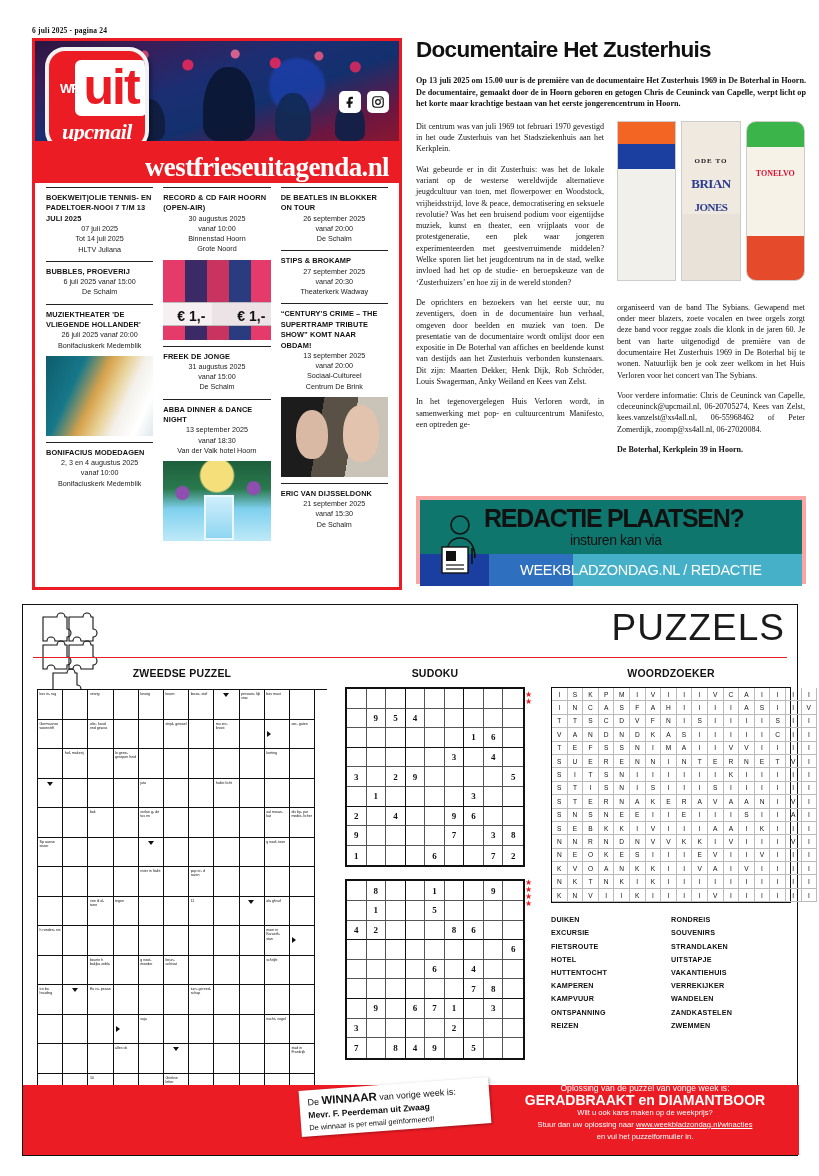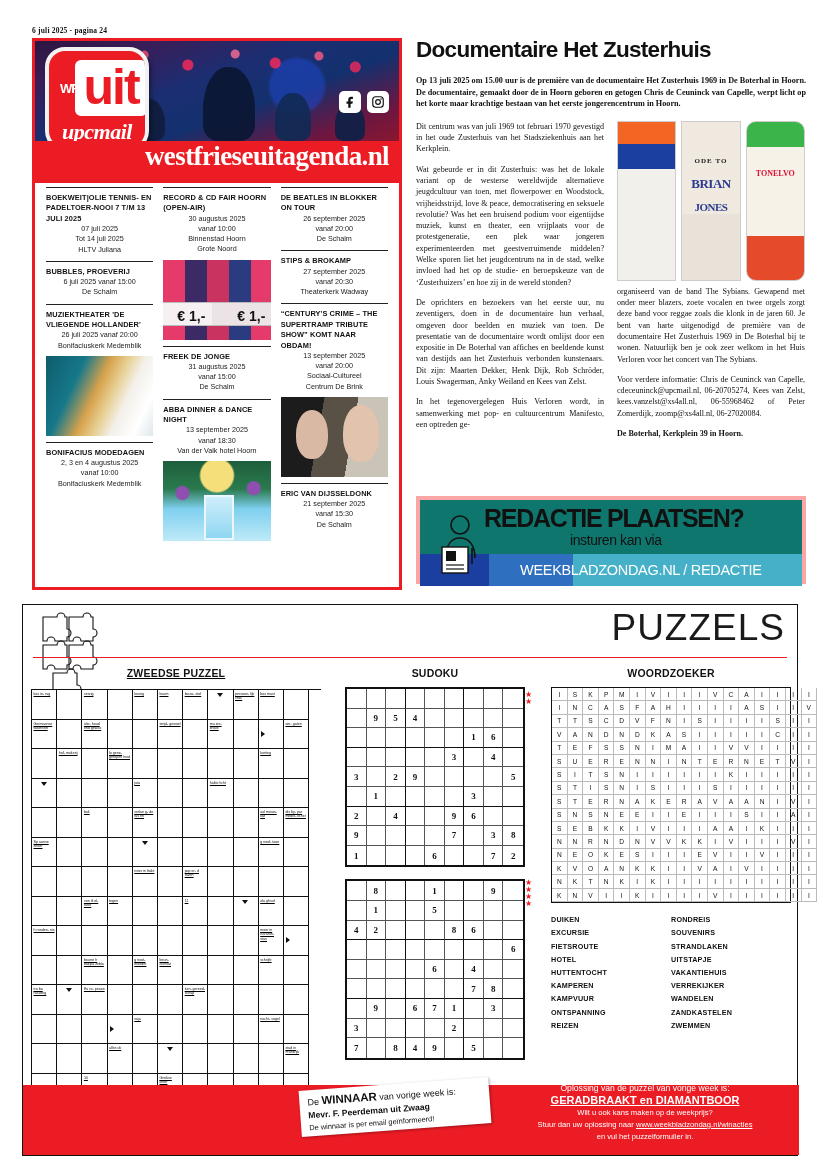--- a/index.html
+++ b/index.html
@@ -69,21 +69,21 @@
     font-size: 22px; letter-spacing: -.5px;
   }
   .social { position: absolute; right: 10px; top: 50px; display: flex; gap: 6px; }
   .social-btn {
     width: 22px; height: 22px; background: #fff; border-radius: 5px;
     display:flex; align-items:center; justify-content:center;
   }
   .social-btn svg { display:block; }
 
   .agenda-url-bar {
-    background: #ec1c24; height: 42px; display: flex; align-items: flex-start;
+    background: #ec1c24; height: 42px; display: flex; align-items: flex-end;
     justify-content: flex-end; padding-right: 10px;
   }
   .agenda-url {
     color: #fff; font-family: "Liberation Serif", serif; font-weight: bold;
     font-size: 27px; letter-spacing: -.6px;
   }
 
   .agenda-cols {
     display: flex; gap: 0; padding: 4px 6px 6px 6px; height: 404px; border-radius: 14px;
   }
@@ -161,21 +161,21 @@
     margin-top: 11px; display: flex; gap: 13px;
   }
   .art-col { width: 188px; }
   .art-p {
     font-family: "Liberation Serif", serif; font-size: 8.1px;
     line-height: 11.3px; color: #111; text-align: justify;
     margin-bottom: 9px;
   }
   .art-p.b { font-weight: bold; }
   .posters {
-    height: 160px; display: flex; gap: 5px; margin-bottom: 5px;
+    height: 160px; display: flex; gap: 5px; margin-bottom: 21px;
   }
   .poster { flex: 1; border: 1px solid #ccc; }
   .poster.p1 {
     background:
       linear-gradient(180deg,#f26522 0 14%, #1b3fa0 14% 30%, #f2f0ea 30% 100%);
     position: relative;
   }
   .poster.p2 {
     background:
       linear-gradient(180deg,#efe9e0 0 58%, #e8e2d8 58% 100%);
@@ -242,21 +242,21 @@
   }
   .puz-jigsaw { position:absolute; left: 14px; top: 4px; }
 
   .puz-cols { position:absolute; left: 0; top: 62px; width: 776px; height: 470px; }
   .sec-label {
     text-align:center; font-family:"Liberation Sans", sans-serif;
     font-weight: bold; font-size: 10.5px; color:#111; letter-spacing:.2px;
   }
 
   
-  .zw-wrap { position:absolute; left: 8px; top: 0; width: 290px; text-decoration: underline; }
+  .zw-wrap { position:absolute; left: 14px; top: 0; width: 290px; }
   .zw-grid {
     margin-top: 10px; display: grid;
     grid-template-columns: repeat(11, 25.2px);
     grid-auto-rows: 29.5px; border-left:1px solid #111; border-top:1px solid #111;
   }
   .zc { border-right:1px solid #111; border-bottom:1px solid #111; position:relative; background:#fff; }
   .zc.clue { background:#fff; }
   .zc .ct {
     font-family:"Liberation Sans", sans-serif; font-size:3.6px; line-height:4.3px;
     color:#111; padding:2px 1.5px; display:block; word-break: break-word;
@@ -330,21 +330,21 @@
     box-shadow: 1px 1px 3px rgba(0,0,0,.35);
     padding: 5px 8px;
   }
   .wn1 { font-family:"Liberation Sans", sans-serif; font-size: 9px; color:#111; }
   .wn1 b { font-size: 11.5px; }
   .wn2 { font-family:"Liberation Sans", sans-serif; font-weight:bold; font-size: 8.6px; color:#111; margin-top:3px; }
   .wn3 { font-family:"Liberation Sans", sans-serif; font-size: 7.4px; color:#111; margin-top:3px; }
 
   .sol-box { position:absolute; left: 500px; top: 1082px; width: 290px; text-align:center; }
   .sol1 { font-family:"Liberation Sans", sans-serif; font-weight:normal; font-size: 8.6px; color:#fff; line-height: 12px;}
-  .sol2 { font-family:"Liberation Sans", sans-serif; font-weight:bold; font-size: 11px; color:#fff; line-height: 13px; text-decoration: underline;}
+  .sol2 { font-family:"Liberation Sans", sans-serif; font-weight:bold; font-size: 14px; color:#fff; line-height: 13px;}
   .sol3 { font-family:"Liberation Sans", sans-serif; font-size: 7.6px; color:#fff; line-height: 12px; }
   .sol3 u { text-decoration: underline; }
 </style>
 </head>
 <body>
 
 <div class="page">
 
   <div class="dateline">6 juli 2025 - pagina 24</div>
 

